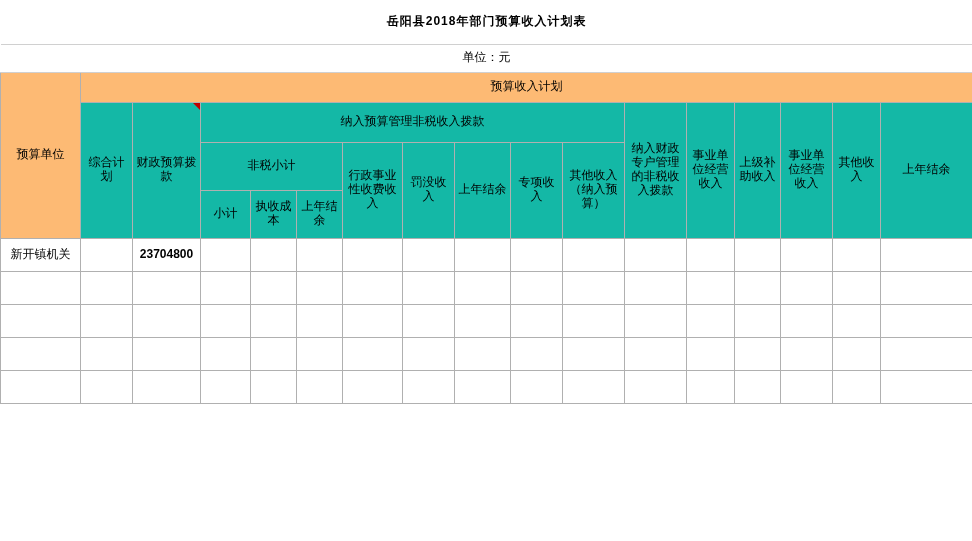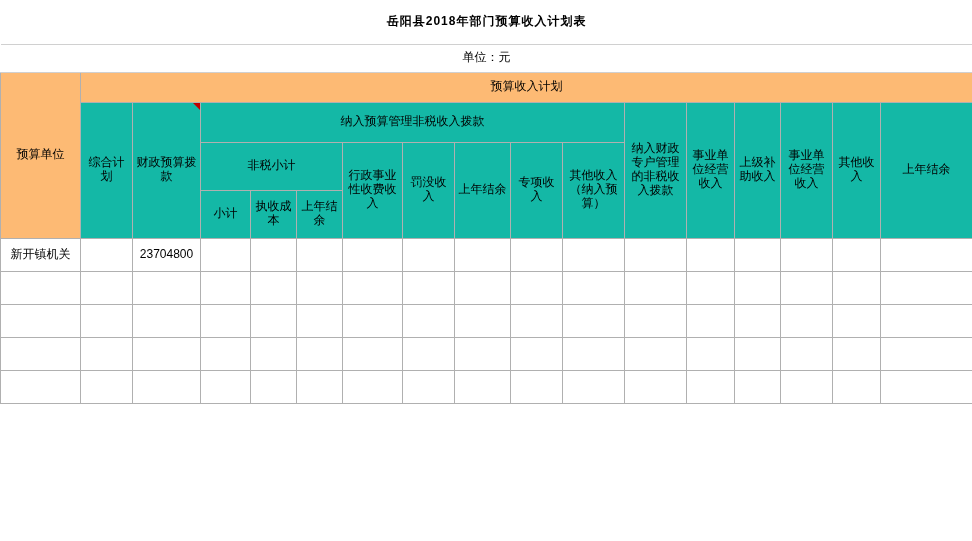--- a/index.html
+++ b/index.html
@@ -67,21 +67,21 @@
     padding: 2px 1px;
   }
   .unit-col {
     font-weight: normal;
     text-align: left;
     padding-left: 4px;
     font-size: 12.5px;
   }
   .num {
     text-align: left;
-    font-weight: normal;
+    font-weight: bold;
     font-size: 12.5px;
     padding-left: 4px;
   }
   .datarow td {
     height: 33px;
   }
   .marker {
     position: absolute;
     width: 0;
     height: 0;

